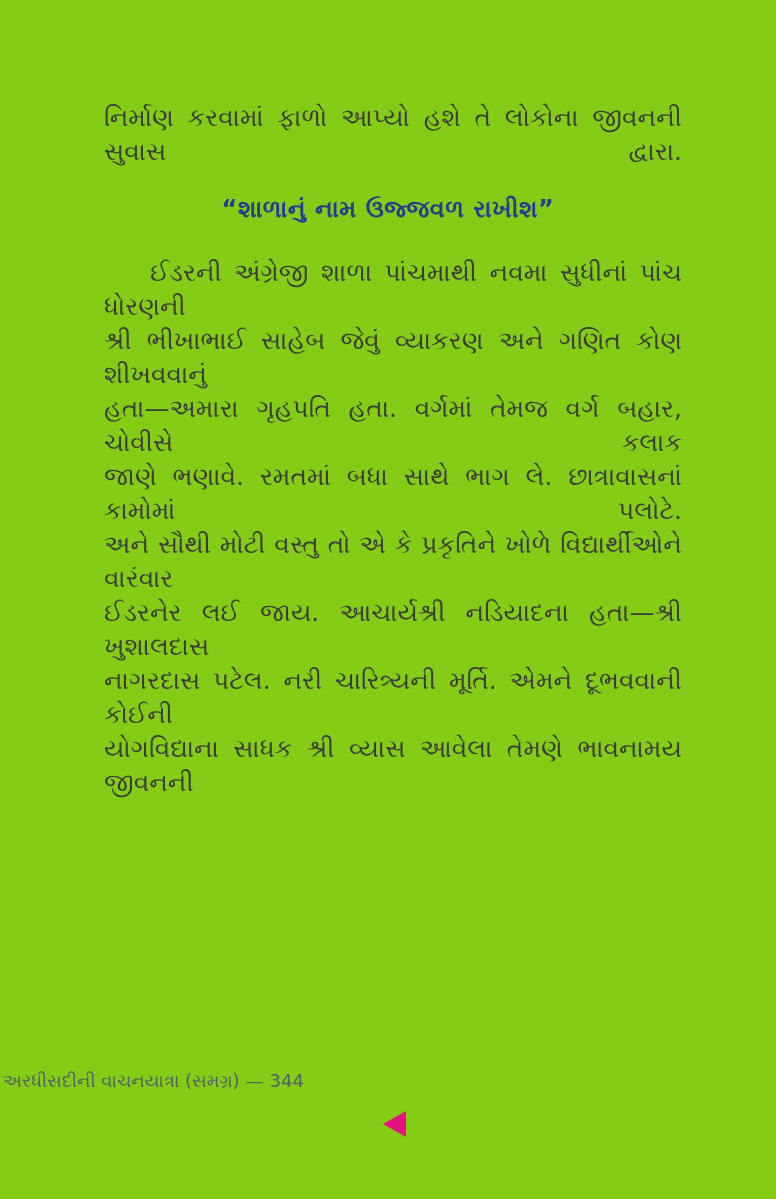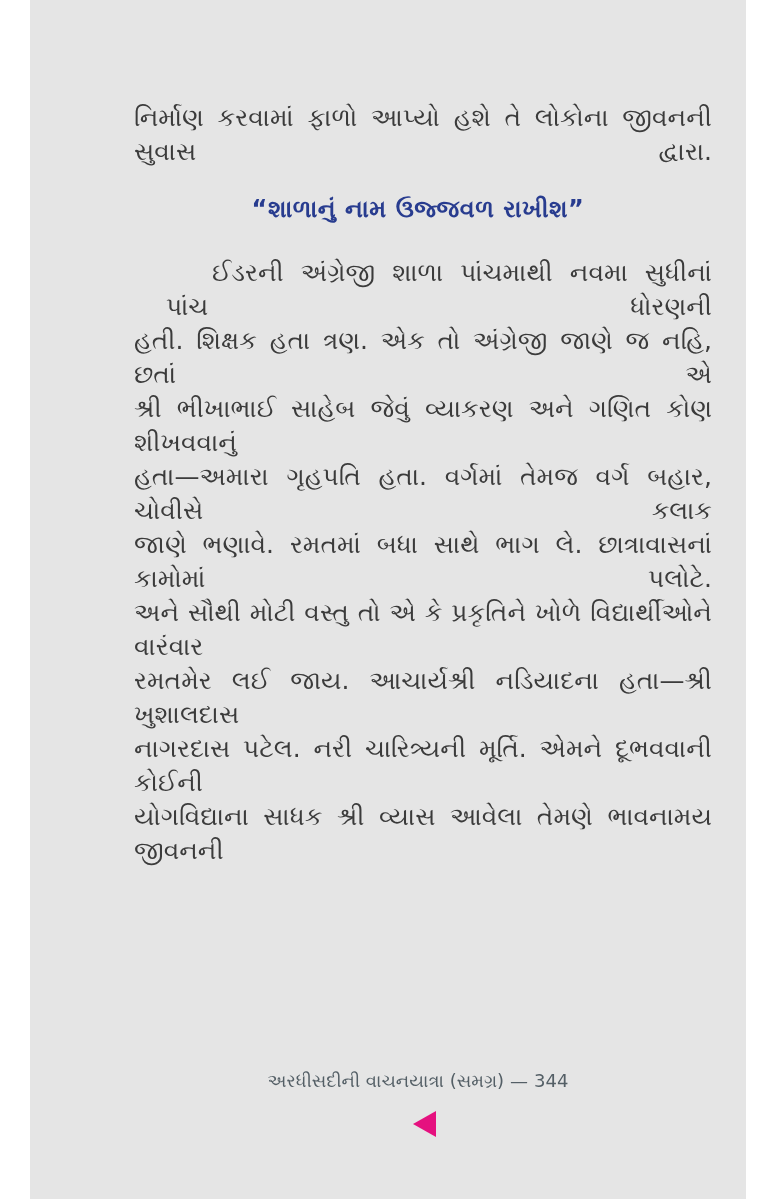--- a/index.html
+++ b/index.html
@@ -1,21 +1,21 @@
 <!DOCTYPE html>
 <html style="--body-color: #3b3b3b; --heading-color: #283c8f; --footer-color: #545f66; --marker-color: #e5117f;"><head>
 <meta charset="utf-8">
 <style>
   html, body { margin: 0; padding: 0; background: #ffffff; }
   .page {
     position: relative;
-    width: 716px;
+    width: 776px;
     height: 1199px;
     margin: 0 auto;
-    background: #e5e5e5;
+    background: #84cc16;
     font-family: "DejaVu Sans", sans-serif;
     color: var(--body-color, #3b3b3b);
     overflow: hidden;
   }
   .intro {
     position: absolute;
     left: 104px;
     width: 578px;
     top: 101px;
     margin: 0;
@@ -46,27 +46,26 @@
   }
   .para { margin: 0; }
   .line {
     font-size: 25px;
     line-height: 34px;
     text-align: justify;
     text-align-last: left;
     white-space: normal;
   }
   .line.just { text-align-last: justify; }
-  .line.indent { text-indent: 46px; margin-left: 32px; }
+  .line.indent { text-indent: 46px; }
   .footer {
     position: absolute;
     left: 0;
     width: 776px;
     top: 1068px;
-    text-align: center;
     font-size: 18px;
     line-height: 26px;
     color: var(--footer-color, #545f66);
   }
   .footer span { padding: 0 3px; }
   .nav-triangle {
     position: absolute;
     left: 383px;
     top: 1111px;
     width: 0;
@@ -82,26 +81,25 @@
 
 <div class="page">
 
   <p class="intro">નિર્માણ કરવામાં ફાળો આપ્યો હશે તે લોકોના જીવનની સુવાસ દ્વારા.</p>
 
   <h1 class="heading">“શાળાનું નામ ઉજ્જવળ રાખીશ”</h1>
 
   <div class="body-text" id="paragraphs">
       <div class="para">
         <div class="line indent just">ઈડરની અંગ્રેજી શાળા પાંચમાથી નવમા સુધીનાં પાંચ ધોરણની</div>
-        <div class="line just">હતી. શિક્ષક હતા ત્રણ. એક તો અંગ્રેજી જાણે જ નહિ, છતાં એ</div>
         <div class="line just">શ્રી ભીખાભાઈ સાહેબ જેવું વ્યાકરણ અને ગણિત કોણ શીખવવાનું</div>
         <div class="line just">હતા—અમારા ગૃહપતિ હતા. વર્ગમાં તેમજ વર્ગ બહાર, ચોવીસે કલાક</div>
         <div class="line just">જાણે ભણાવે. રમતમાં બધા સાથે ભાગ લે. છાત્રાવાસનાં કામોમાં પલોટે.</div>
         <div class="line just">અને સૌથી મોટી વસ્તુ તો એ કે પ્રકૃતિને ખોળે વિદ્યાર્થીઓને વારંવાર</div>
-        <div class="line just">રમતમેર લઈ જાય. આચાર્યશ્રી નડિયાદના હતા—શ્રી ખુશાલદાસ</div>
+        <div class="line just">ઈડરનેર લઈ જાય. આચાર્યશ્રી નડિયાદના હતા—શ્રી ખુશાલદાસ</div>
         <div class="line just">નાગરદાસ પટેલ. નરી ચારિત્ર્યની મૂર્તિ. એમને દૂભવવાની કોઈની</div>
       </div>
       <div class="para">
         <div class="line just">યોગવિદ્યાના સાધક શ્રી વ્યાસ આવેલા તેમણે ભાવનામય જીવનની</div>
       </div>
     </div>
 
   <div class="footer">
     <span>અરધીસદીની વાચનયાત્રા (સમગ્ર)</span><span>—</span><span>344</span>
   </div>

